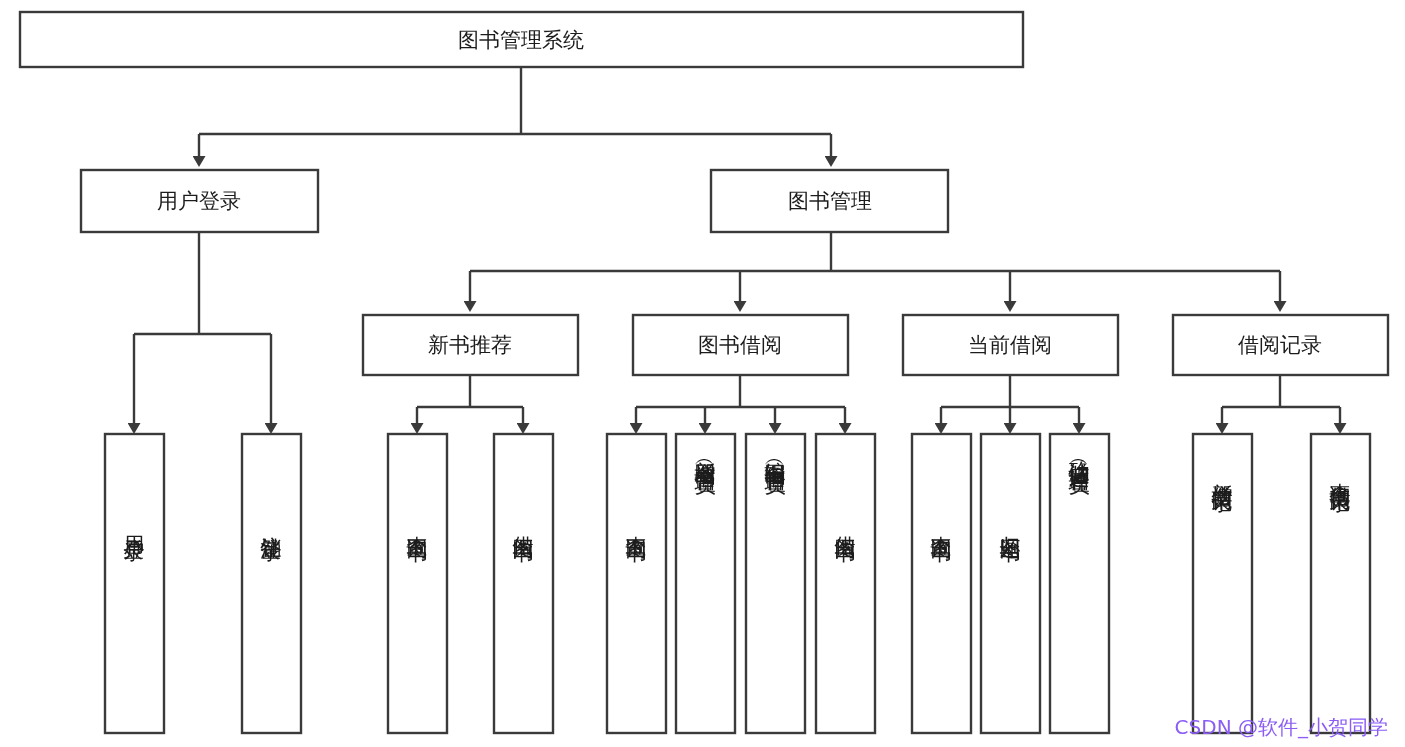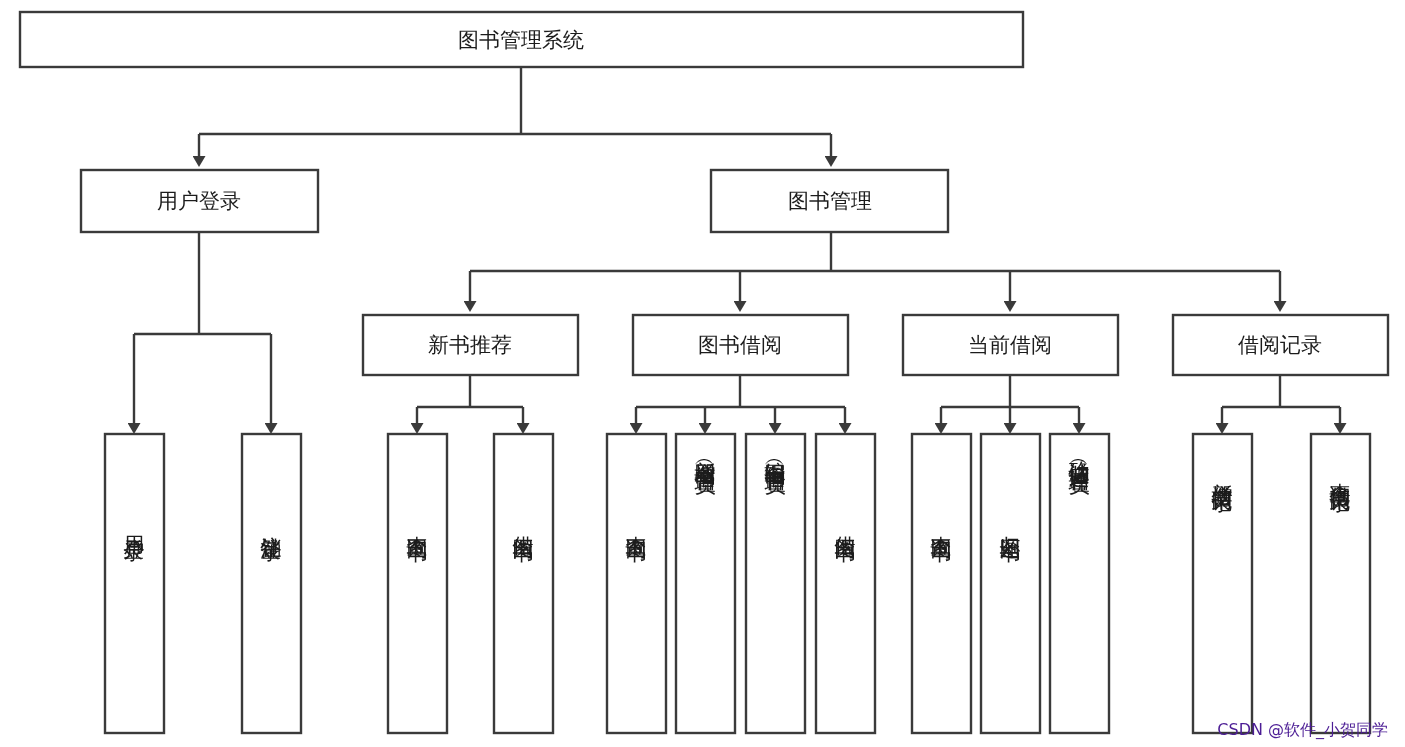--- a/index.html
+++ b/index.html
@@ -55,22 +55,22 @@
   }
   .arrow-head {
     fill: #3a3a3a;
     stroke: none;
   }
   .watermark {
     position: absolute;
     right: 10px;
     bottom: 6px;
     font-family: "DejaVu Sans", "Liberation Sans", sans-serif;
-    font-size: 16px;
-    color: #4c1d95;
+    font-size: 20px;
+    color: #8b5cf6;
     white-space: nowrap;
     pointer-events: none;
     user-select: none;
   }
 </style>
 </head>
 <body>
 
 <div id="diagram-root">
 

